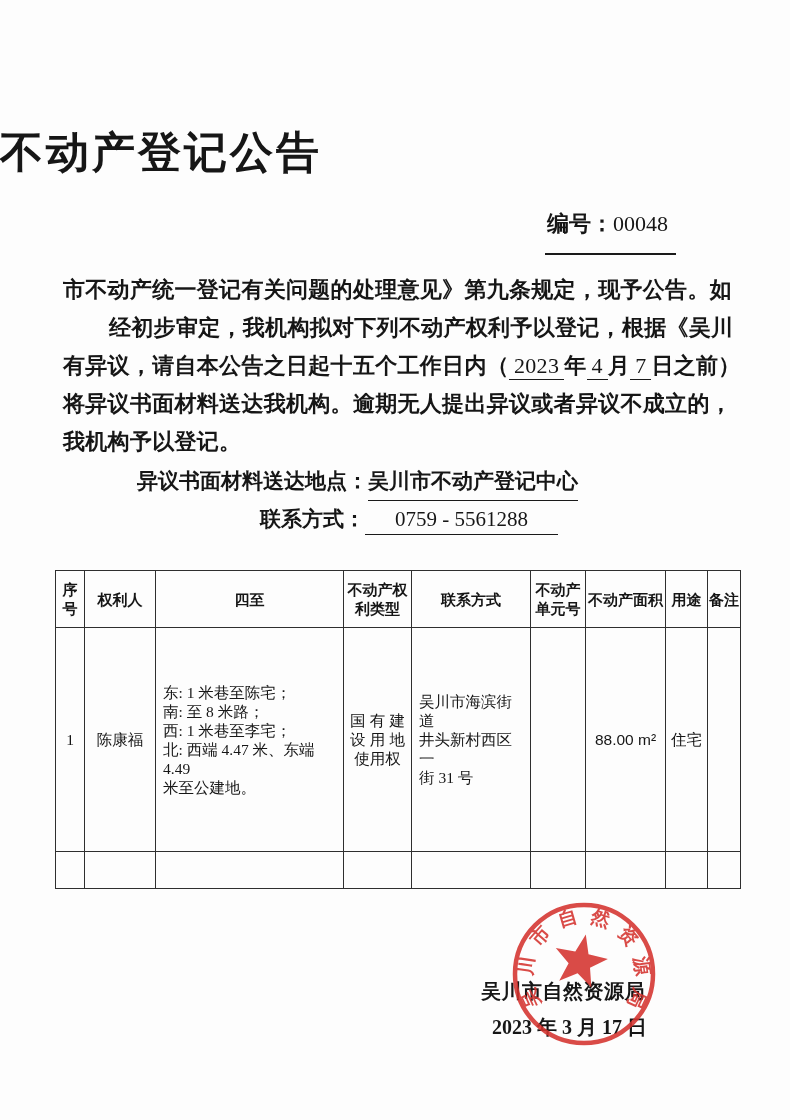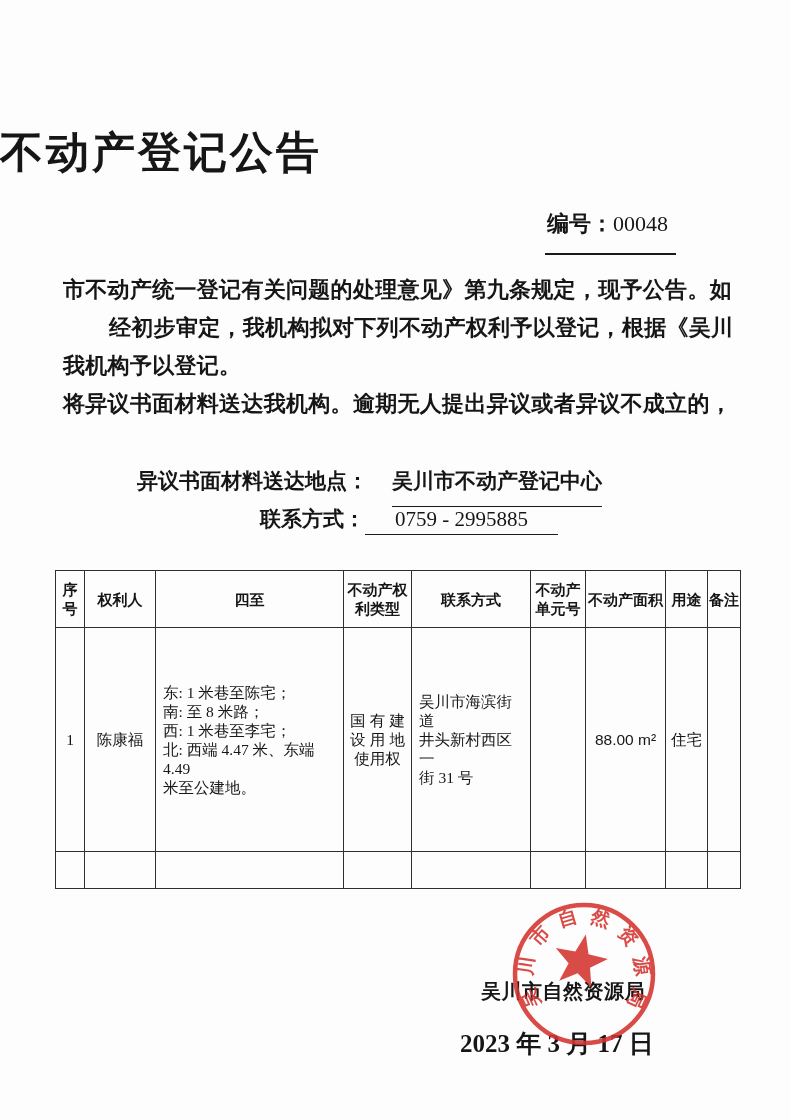--- a/index.html
+++ b/index.html
@@ -25,21 +25,21 @@
     font-size:22px; font-weight:700; letter-spacing:0.3px;
   }
   .pline { height:38px; line-height:38px; white-space:nowrap; }
   .indent { text-indent:46px; }
   .num {
     font-family:"Liberation Serif", serif; font-weight:400; font-size:22px;
     padding:0 5px; border-bottom:1.5px solid #1a1a1a; display:inline-block; line-height:26px;
   }
 
   .delivery { left:137px; top:467px; font-size:21px; font-weight:700; }
-  .delivery .val { border-bottom:1.5px solid #1a1a1a; padding-bottom:14px;margin-left:24px; }
+  .delivery .val { border-bottom:1.5px solid #1a1a1a; padding-bottom:8px; }
   .contact { left:260px; top:505px; font-size:21px; font-weight:700; }
   .contact .val {
     display:inline-block; font-family:"Liberation Serif", serif; font-weight:400;
     font-size:21px; border-bottom:1.5px solid #1a1a1a; padding:0 30px 2px 30px; text-align:center;
   }
 
   table.reg {
     position:absolute; left:55px; top:570px; width:685px;
     border-collapse:collapse; table-layout:fixed;border-radius:18px;
   }
@@ -53,50 +53,50 @@
   .cell-left { text-align:left !important; padding:0 4px 0 7px !important; }
   .mixed { font-family:"Liberation Serif","Liberation Sans",serif; }
   .seqcell { font-family:"Liberation Serif", serif; font-size:16px; font-weight:400; }
   .areacell { font-family:Liberation Sans, sans-serif; font-size:16.5px; font-weight:400; }
   tr.hrow { height:57px; }
   tr.drow { height:224px; }
   tr.erow { height:37px; }
 
   .issuer { left:481px; top:978px; font-size:20px; font-weight:700; letter-spacing:0.5px; }
   .issue-date {
-    left:460px; top:1014px; font-size:25px; font-weight:700;
+    left:492px; top:1014px; font-size:20px; font-weight:700;
     font-family:"Liberation Serif","Liberation Sans",serif;
-    margin-top:13px;
   }
   .seal { left:499px; top:889px; width:170px; height:170px; opacity:0.88; }
 </style>
 </head>
 <body>
 
 <div class="page">
 
   <div class="abs title">不动产登记公告</div>
 
   <div class="abs serial">
     <span class="uwrap"><span>编号：</span><span class="serif">00048</span></span>
   </div>
 
   <div class="abs para">
     <div class="pline">市不动产统一登记有关问题的处理意见》第九条规定，现予公告。如</div>
     <div class="pline indent">经初步审定，我机构拟对下列不动产权利予以登记，根据《吴川</div>
+    <div class="pline"><span>有异议，请自本公告之日起十五个工作日内（</span><span class="num">2023</span><span>年</span><span class="num">4</span><span>月</span><span class="num">7</span><span>日之前）</span></div>
+    <div class="pline">将异议书面材料送达我机构。逾期无人提出异议或者异议不成立的，</div>
     <div class="pline">我机构予以登记。</div>
-    <div class="pline">将异议书面材料送达我机构。逾期无人提出异议或者异议不成立的，</div>
   </div>
 
   <div class="abs delivery">
     <span>异议书面材料送达地点：</span><span class="val">吴川市不动产登记中心</span>
   </div>
 
   <div class="abs contact">
-    <span>联系方式：</span><span class="val">0759 - 2995885</span>
+    <span>联系方式：</span><span class="val">0759 - 5561288</span>
   </div>
 
   <table class="reg">
     <colgroup>
       <col style="width:29px">
         <col style="width:71px">
         <col style="width:188px">
       <col style="width:68px">
         <col style="width:119px">
         <col style="width:55px">

